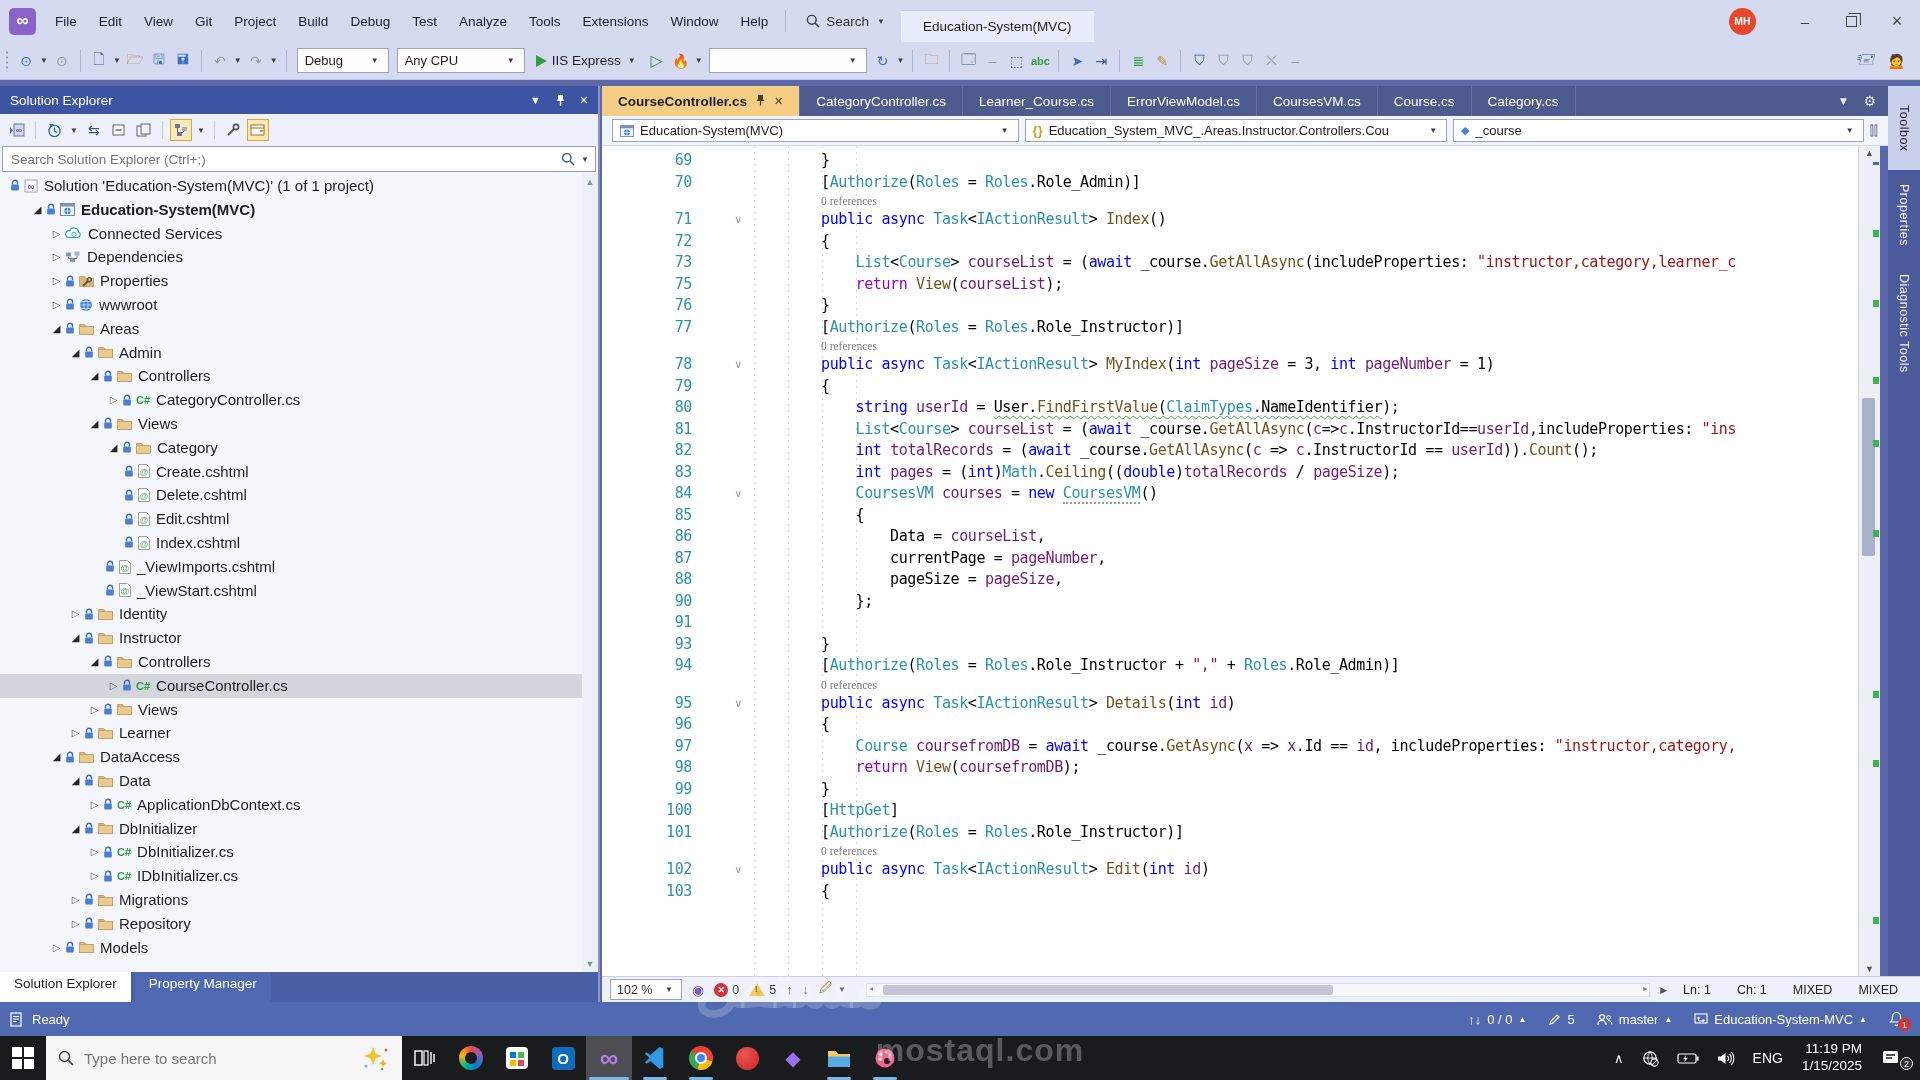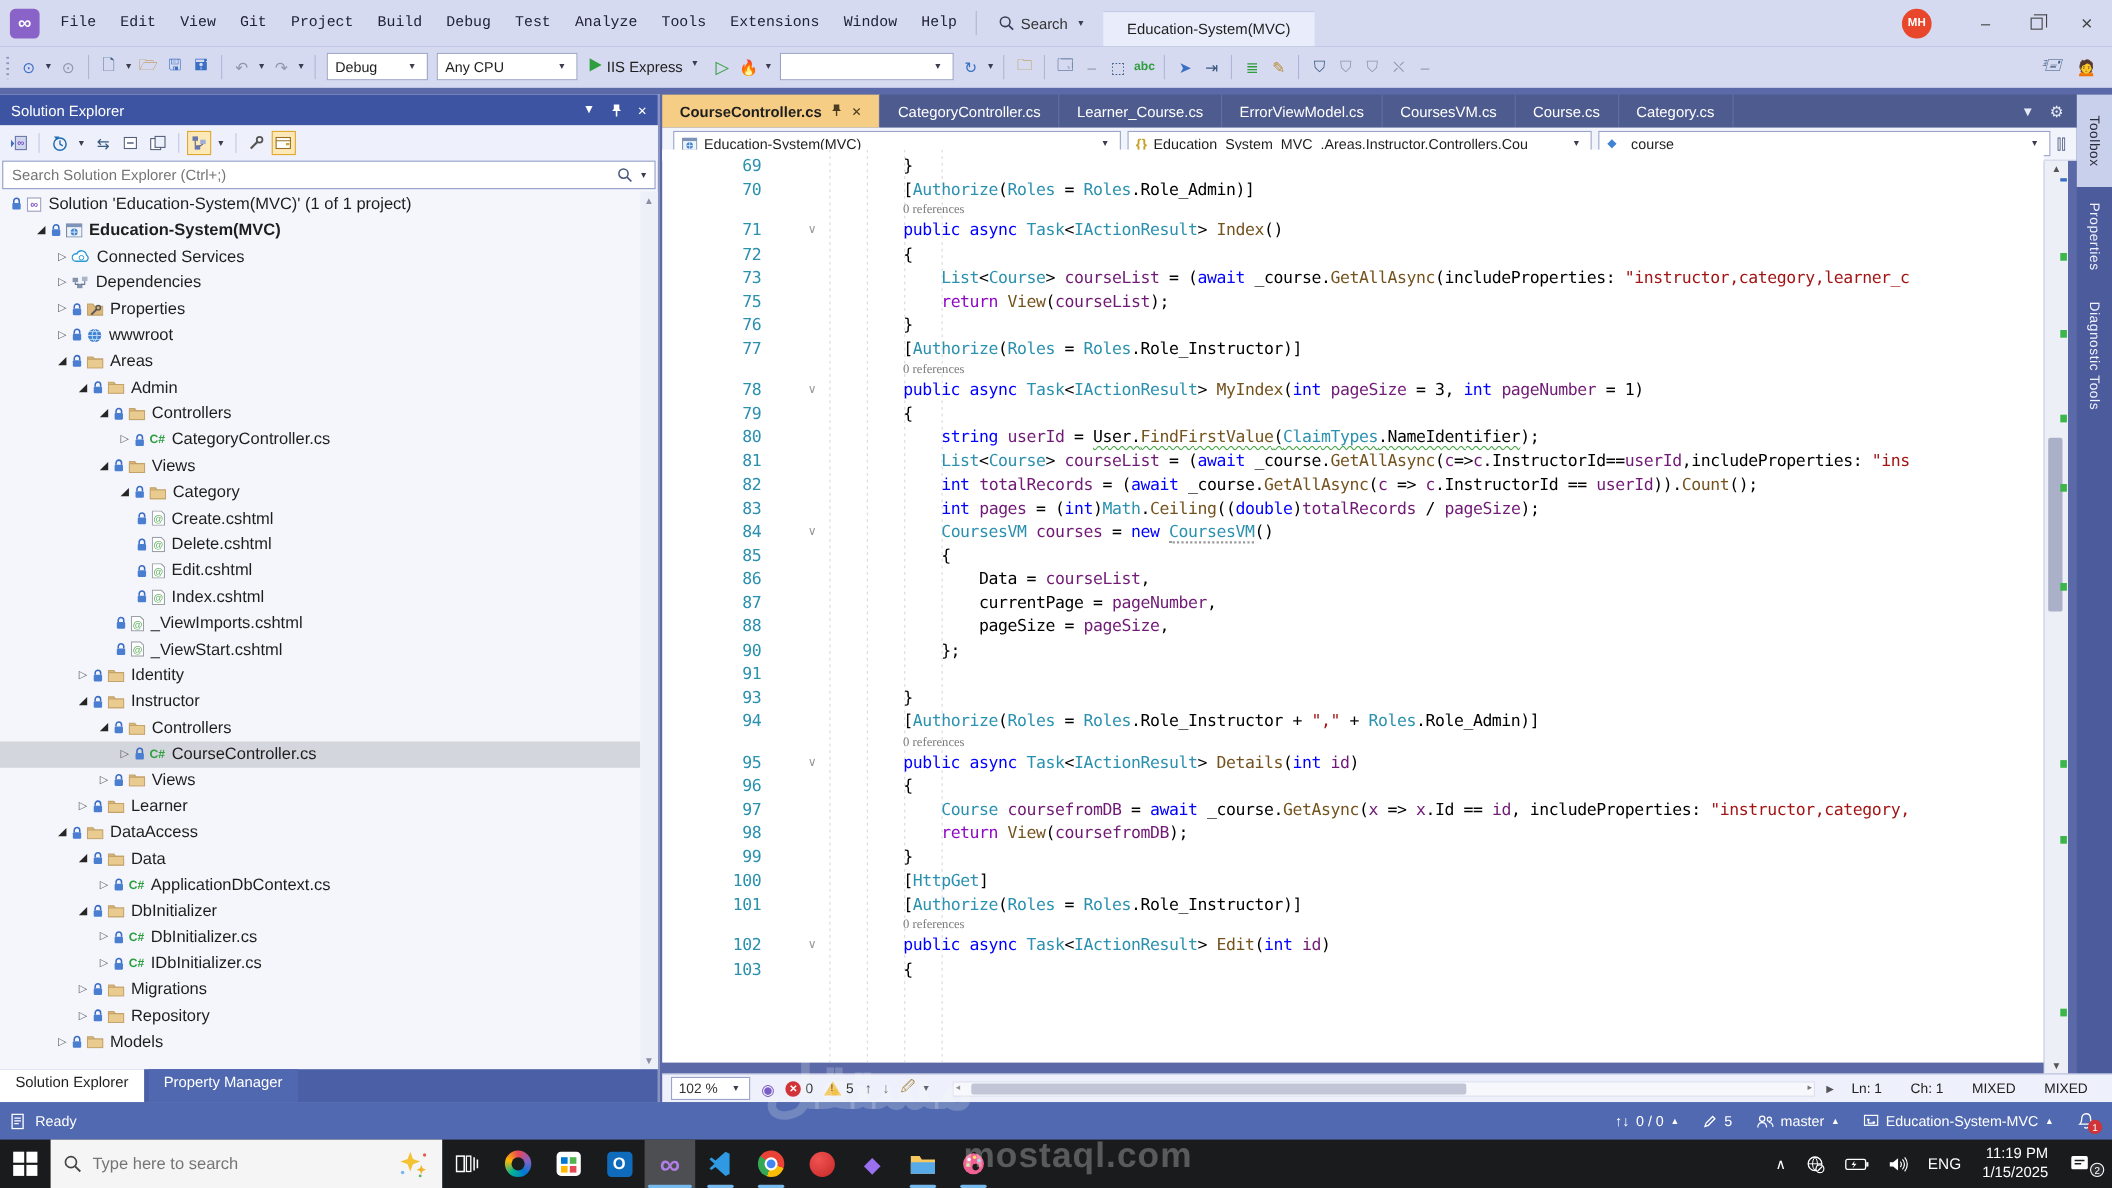--- a/index.html
+++ b/index.html
@@ -3,41 +3,41 @@
 <meta charset="utf-8">
 <style>
   * { margin:0; padding:0; box-sizing:border-box; }
   html,body { width:1920px; height:1080px; overflow:hidden; }
   body { font-family:"Liberation Sans", sans-serif; font-size:13px; color:#1e1e1e; background:#5b69a8; position:relative; }
 
   
   #titlebar { position:absolute; left:0; top:0; width:1920px; height:42px; background:#d6daf0; display:flex; align-items:center; }
   .vslogo { width:27px; height:27px; margin:0 8px 0 9px; background:#8a63c9; border-radius:5px; color:#fff; font-weight:bold; font-size:17px; display:flex; align-items:center; justify-content:center; }
   #menus { display:flex; height:100%; align-items:center; }
-  .menu-item { padding:0 11px; height:100%; display:flex; align-items:center; font-size:13.5px; color:#21213a; cursor:default;font-family:Liberation Mono, monospace; }
+  .menu-item { padding:0 11px; height:100%; display:flex; align-items:center; font-size:13.5px; color:#21213a; cursor:default; }
   .tb-sep { width:1px; height:22px; background:#aeb6d6; margin:0 6px; }
   #title-search { display:flex; align-items:center; gap:6px; padding:0 14px; font-size:13.5px; color:#333; }
   #doc-pill { height:32px; margin-top:10px; padding:0 22px; background:#e9edfb; display:flex; align-items:center; font-size:13.5px; color:#1e1e1e; border-top:1px solid #c4cbe8; }
   #title-right { margin-left:auto; display:flex; align-items:center; height:100%; }
   .avatar { width:27px; height:27px; border-radius:50%; background:#e8472b; color:#fff; font-size:10.5px; font-weight:bold; display:flex; align-items:center; justify-content:center; margin-right:26px; }
   .winbtn { width:46px; height:100%; display:flex; align-items:center; justify-content:center; color:#444; font-size:15px; }
   .restore-glyph { width:11px; height:11px; border:1px solid #444; position:relative; }
   .restore-glyph:before { content:""; position:absolute; left:2px; top:-4px; width:11px; height:11px; border:1px solid #444; border-left:none; border-bottom:none; }
 
   
   #toolbar { position:absolute; left:0; top:42px; width:1920px; height:38px; background:#d6daf0; border-bottom:1px solid #bfc6e4; display:flex; align-items:center; }
   .tico { display:inline-flex; align-items:center; justify-content:center; min-width:22px; height:24px; margin:0 1px; font-size:14px; color:#39597e; }
   .tico.gray { color:#9096ab; }
   .tico.gold { color:#b98c3a; }
   .tico.blue { color:#3a6fc4; }
   .tico.green { color:#2e9e3e; }
   .drop { font-size:8px; color:#3c3c50; margin:0 2px; }
   .combo { height:25px; background:#fff; border:1px solid #9aa3c8; display:flex; align-items:center; padding:0 7px; font-size:13px; color:#1e1e1e; margin:0 4px; }
   .combo .drop { margin-left:auto; }
-  .runbtn { display:flex; align-items:flex-start; gap:5px; padding:0 7px; font-size:13.5px; color:#1e1e1e; }
+  .runbtn { display:flex; align-items:center; gap:5px; padding:0 7px; font-size:13.5px; color:#1e1e1e; }
   .play { width:0; height:0; border-left:11px solid #2e9e3e; border-top:6.5px solid transparent; border-bottom:6.5px solid transparent; }
   .dots-handle { width:4px; height:22px; margin:0 5px; background-image:radial-gradient(circle, #8b93b8 1px, transparent 1.2px); background-size:4px 5px; }
   #toolbar-right { margin-left:auto; display:flex; align-items:center; margin-right:14px; gap:12px; color:#39597e; font-size:15px; }
 
   
   #sepanel { position:absolute; left:0; top:86px; width:600px; height:916px; background:#f4f6fc; border-right:2px solid #8a94c2; }
   #se-header { height:28px; background:#3d54a2; color:#fff; display:flex; align-items:center; padding:0 10px; font-size:13.5px; }
   #se-header .hicons { margin-left:auto; display:flex; gap:14px; font-size:11px; align-items:center; }
   #se-toolbar { height:32px; display:flex; align-items:center; background:#eef1fb; padding:0 6px; gap:3px; }
   .seico { display:inline-flex; align-items:center; justify-content:center; width:22px; height:22px; }
@@ -63,21 +63,21 @@
   .etab { display:flex; align-items:center; padding:0 16px; font-size:13.5px; color:#fff; border-right:1px solid #62709f; }
   .etab.active { background:#f5cd84; color:#1e1e1e; }
   .etab .pin, .etab .x { margin-left:9px; font-size:11px; color:#4a3c20; }
   #tabstrip-right { margin-left:auto; display:flex; align-items:center; gap:14px; color:#e8ecfa; padding-right:12px; font-size:12px; }
 
   #breadcrumbs { position:absolute; left:602px; top:116px; width:1286px; height:30px; background:#f2f4fc; border-bottom:1px solid #d5d9ec; display:flex; align-items:center; padding:0 10px; gap:6px; }
   .crumb { height:23px; background:#fff; border:1px solid #9aa4c8; display:flex; align-items:center; gap:6px; padding:0 7px; font-size:13px; color:#1e1e1e; overflow:hidden; white-space:nowrap; }
   .crumb .drop { margin-left:auto; }
   #crumb-split { margin-left:auto; color:#5a6288; font-size:13px; }
 
-  #codearea { position:absolute; left:602px; top:136px; width:1256px; height:830px; background:#fff; overflow:hidden; }
+  #codearea { position:absolute; left:602px; top:146px; width:1256px; height:830px; background:#fff; overflow:hidden; }
   .guide { position:absolute; top:0; bottom:0; width:1px; background-image:linear-gradient(#d9d9de 40%, rgba(255,255,255,0) 0%); background-size:1px 6px; }
   #code-rows { position:relative; padding-top:4px; }
   .crow { display:flex; height:21.5px; line-height:21.5px; font-family:"DejaVu Sans Mono", monospace; font-size:15px; letter-spacing:-0.4px; white-space:pre; }
   .ln { width:104px; text-align:right; padding-right:14px; color:#2b91af; flex:none; }
   .chev { width:46px; text-align:right; padding-right:10px; color:#9a9a9a; font-size:11px; flex:none; font-family:"Liberation Sans",sans-serif; }
   .lens-row { height:16px; line-height:16px; font-size:11.5px; color:#7a7a7a; padding-left:219px; font-family:Liberation Serif, serif; }
   .tk-d { color:#010101; } .tk-k { color:#0000ff; } .tk-c { color:#8f08c4; } .tk-t { color:#2b91af; }
   .tk-m { color:#74531f; } .tk-s { color:#a31515; } .tk-l { color:#701a75; }
   .sq { text-decoration:underline; text-decoration-style:wavy; text-decoration-color:#4aa54a; text-decoration-thickness:1px; text-underline-offset:3px; }
   .dt { border-bottom:2px dotted #9a9a9a; }

